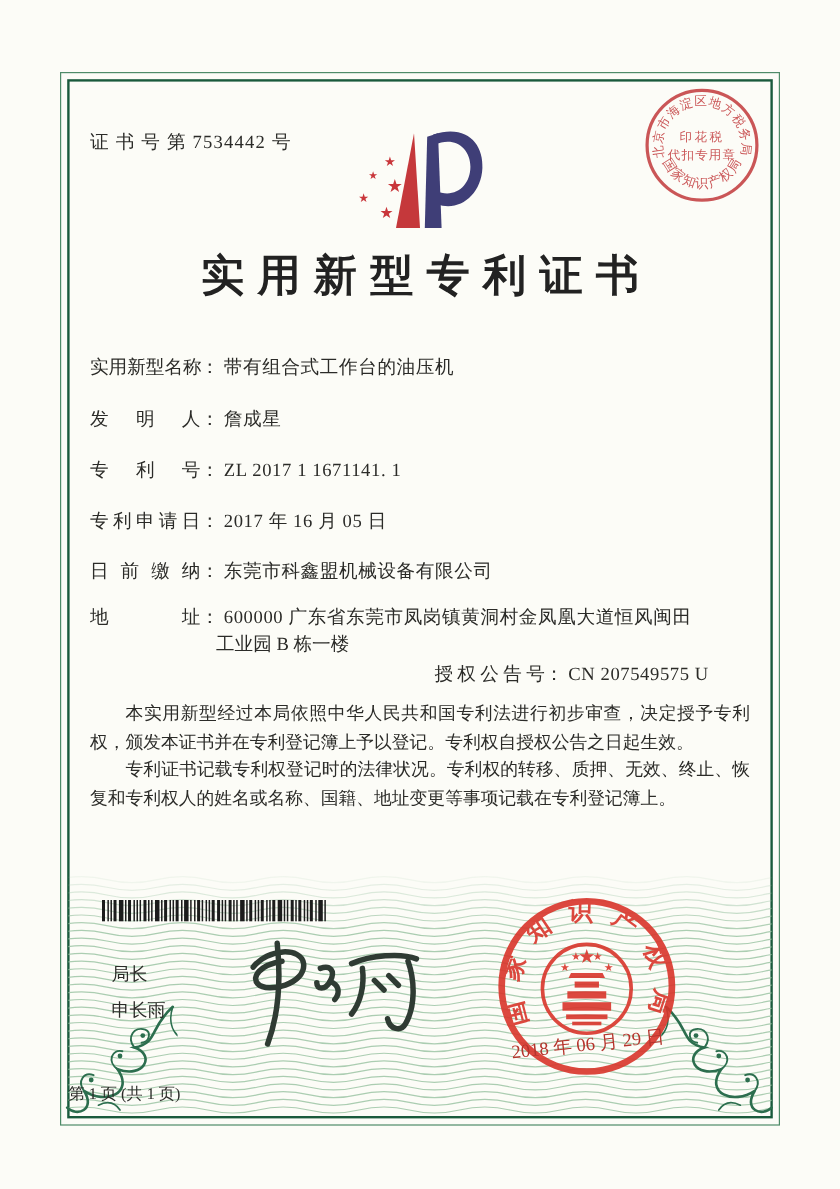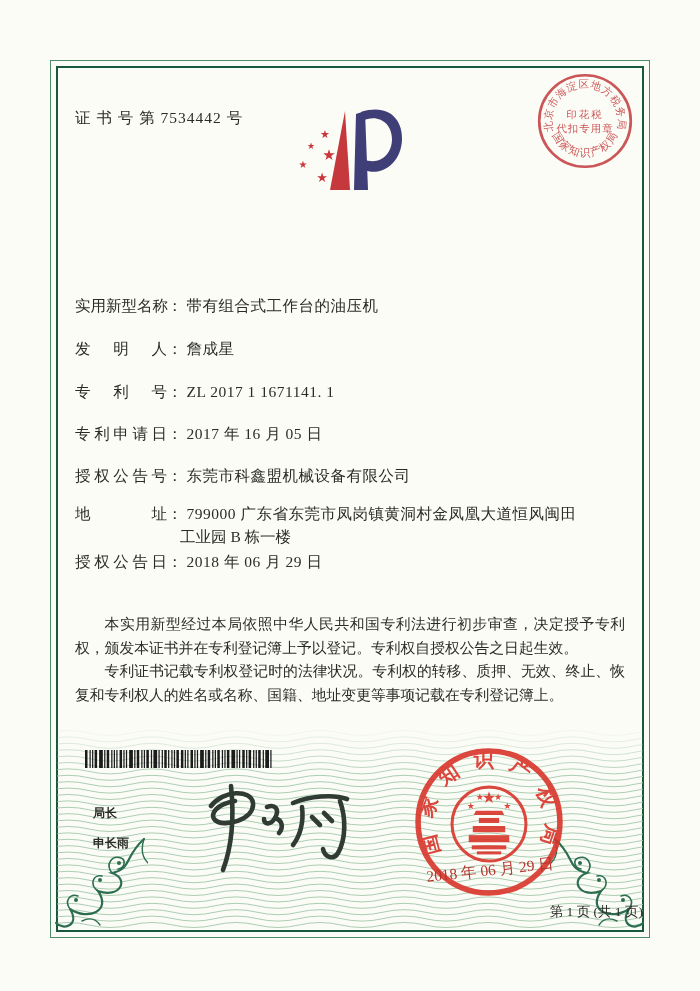--- a/index.html
+++ b/index.html
@@ -13,25 +13,25 @@
   .title{position:absolute;left:57px;top:206px;width:586px;text-align:center;
          font-size:36px;font-weight:600;letter-spacing:11px;padding-left:11px;
          box-sizing:border-box;color:#222;z-index:5;}
   .frow{position:absolute;left:75px;font-size:15.5px;white-space:nowrap;z-index:5;}
   .flabel{display:inline-block;width:92px;text-align:justify;text-align-last:justify;
           vertical-align:top;}
   .fcolon{display:inline-block;margin:0 4px 0 0;}
   .fvalue{letter-spacing:0.5px;}
   .addr2{position:absolute;left:180px;top:527px;font-size:15.5px;z-index:5;}
   .grant-right{position:absolute;left:362px;font-size:15.5px;white-space:nowrap;z-index:5;}
-  .body-text{position:absolute;left:75px;top:613px;width:550px;font-size:14.8px;
+  .body-text{position:absolute;left:75px;top:584px;width:550px;font-size:14.8px;
              line-height:23.5px;text-align:justify;z-index:5;}
   .body-text p{margin:0;text-indent:2em;}
-  .director{position:absolute;left:93px;top:798px;font-size:12px;line-height:30px;z-index:7;font-weight:bold;}
-  .footer{position:absolute;left:57px;top:903px;width:586px;text-align:right;
+  .director{position:absolute;left:93px;top:798px;font-size:15px;line-height:30px;z-index:7;}
+  .footer{position:absolute;left:57px;top:903px;width:586px;text-align:left;
           font-size:13.5px;z-index:7;}
   svg{display:block;}
   .logo-svg{position:absolute;left:288px;top:100px;z-index:5;}
   .taxstamp-svg{position:absolute;left:533px;top:69px;z-index:6;opacity:.85;}
   .seal-svg{position:absolute;left:413px;top:746px;z-index:6;opacity:.9;}
   .seal-date{position:absolute;left:426px;top:858px;width:170px;font-size:15.5px;
              color:#b5342c;transform:rotate(-6deg);z-index:7;white-space:nowrap;}
   .waves-svg{position:absolute;left:57px;top:728px;z-index:2;}
   .flourish{position:absolute;z-index:3;}
   .flourish.left{left:52px;top:833px;}
@@ -140,42 +140,43 @@
     <text font-size="10" fill="#c23a3c" letter-spacing="0.8">
       <textPath href="#taxArcTop" startOffset="4">北京市海淀区地方税务局</textPath>
     </text>
     <text font-size="10.5" fill="#c23a3c" letter-spacing="0.9">
       <textPath href="#taxArcBot" startOffset="2">国家知识产权局</textPath>
     </text>
     <text x="50" y="47" text-anchor="middle" font-size="10" fill="#c23a3c" letter-spacing="2">印花税</text>
     <text x="50" y="61" text-anchor="middle" font-size="10" fill="#c23a3c" letter-spacing="1">代扣专用章</text>
   </svg>
 
+  <div class="title">实用新型专利证书</div>
 
   <div class="frow" style="top:296px">
     <span class="flabel">实用新型名称</span><span class="fcolon">：</span><span class="fvalue">带有组合式工作台的油压机</span>
   </div>
   <div class="frow" style="top:339px">
     <span class="flabel">发明人</span><span class="fcolon">：</span><span class="fvalue">詹成星</span>
   </div>
   <div class="frow" style="top:382px">
     <span class="flabel">专利号</span><span class="fcolon">：</span><span class="fvalue">ZL 2017 1 1671141. 1</span>
   </div>
   <div class="frow" style="top:424px">
     <span class="flabel">专利申请日</span><span class="fcolon">：</span><span class="fvalue">2017 年 16 月 05 日</span>
   </div>
   <div class="frow" style="top:466px">
-    <span class="flabel">授权公告号</span><span class="fcolon">：</span><span class="fvalue">东莞市科鑫盟机械设备有限公司</span>
+    <span class="flabel">日前缴纳</span><span class="fcolon">：</span><span class="fvalue">东莞市科鑫盟机械设备有限公司</span>
   </div>
   <div class="frow" style="top:504px">
-    <span class="flabel">地址</span><span class="fcolon">：</span><span class="fvalue">799000 广东省东莞市凤岗镇黄洞村金凤凰大道恒风闽田</span>
+    <span class="flabel">地址</span><span class="fcolon">：</span><span class="fvalue">600000 广东省东莞市凤岗镇黄洞村金凤凰大道恒风闽田</span>
   </div>
   <div class="addr2">工业园 B 栋一楼</div>
-  <div class="frow" style="top:552px">
-    <span class="flabel">授权公告日</span><span class="fcolon">：</span><span class="fvalue">2018 年 06 月 29 日</span>
+  <div class="grant-right" style="top:552px">
+    <span class="flabel">授权公告号</span><span class="fcolon">：</span><span class="fvalue">CN 207549575 U</span>
   </div>
 
   <div class="body-text">
     <p>本实用新型经过本局依照中华人民共和国专利法进行初步审查，决定授予专利权，颁发本证书并在专利登记簿上予以登记。专利权自授权公告之日起生效。</p>
     <p>专利证书记载专利权登记时的法律状况。专利权的转移、质押、无效、终止、恢复和专利权人的姓名或名称、国籍、地址变更等事项记载在专利登记簿上。</p>
   </div>
 
   <svg class="barcode-svg" id="barcode" width="188" height="18" viewBox="0 0 188 18">
       <rect x="0" y="0" width="2.5" height="18" fill="#1c1c1c"></rect>
       <rect x="4.5" y="0" width="1.25" height="18" fill="#1c1c1c"></rect>

